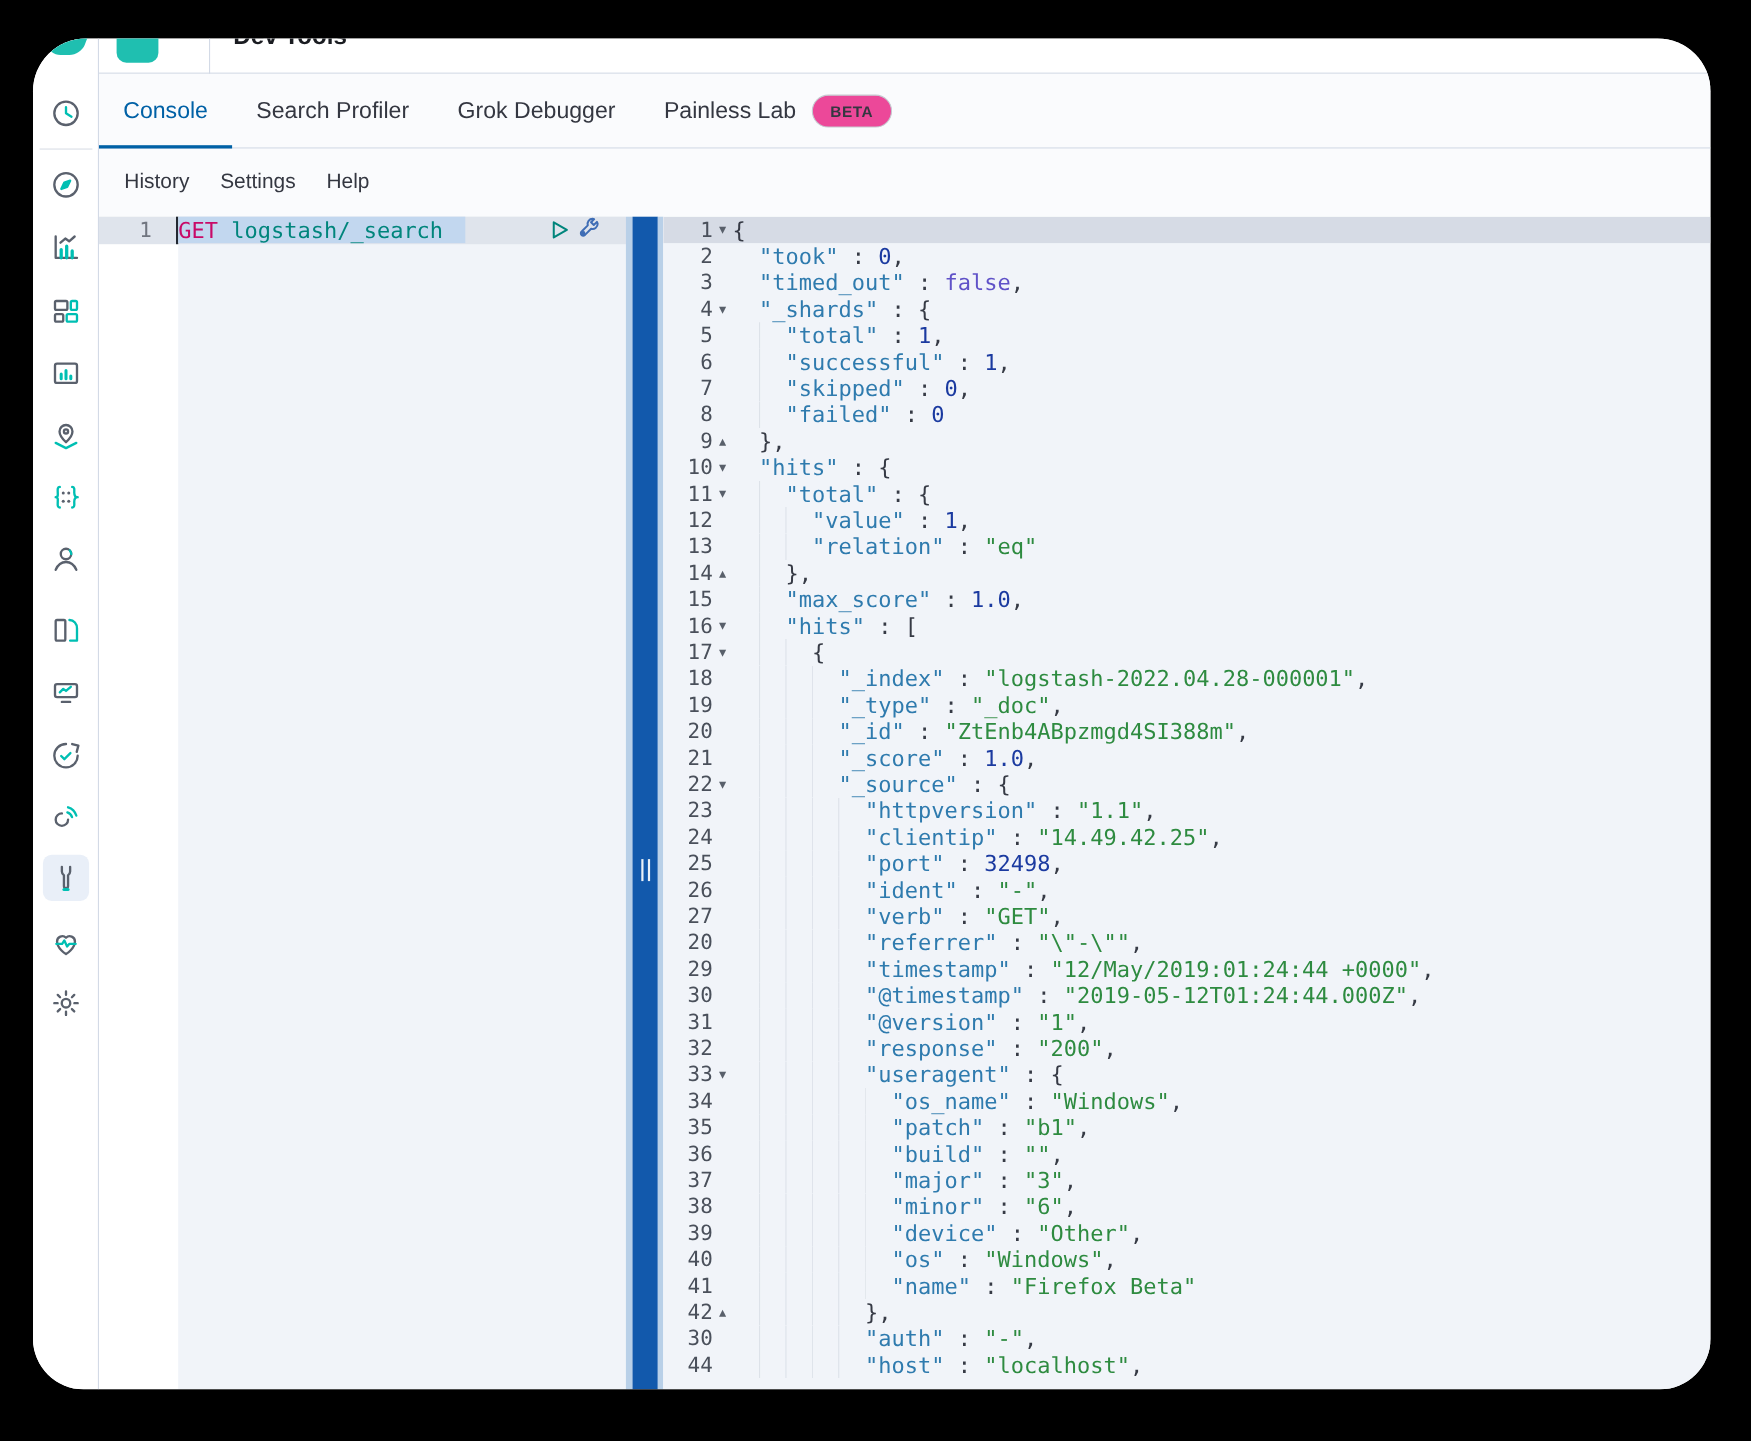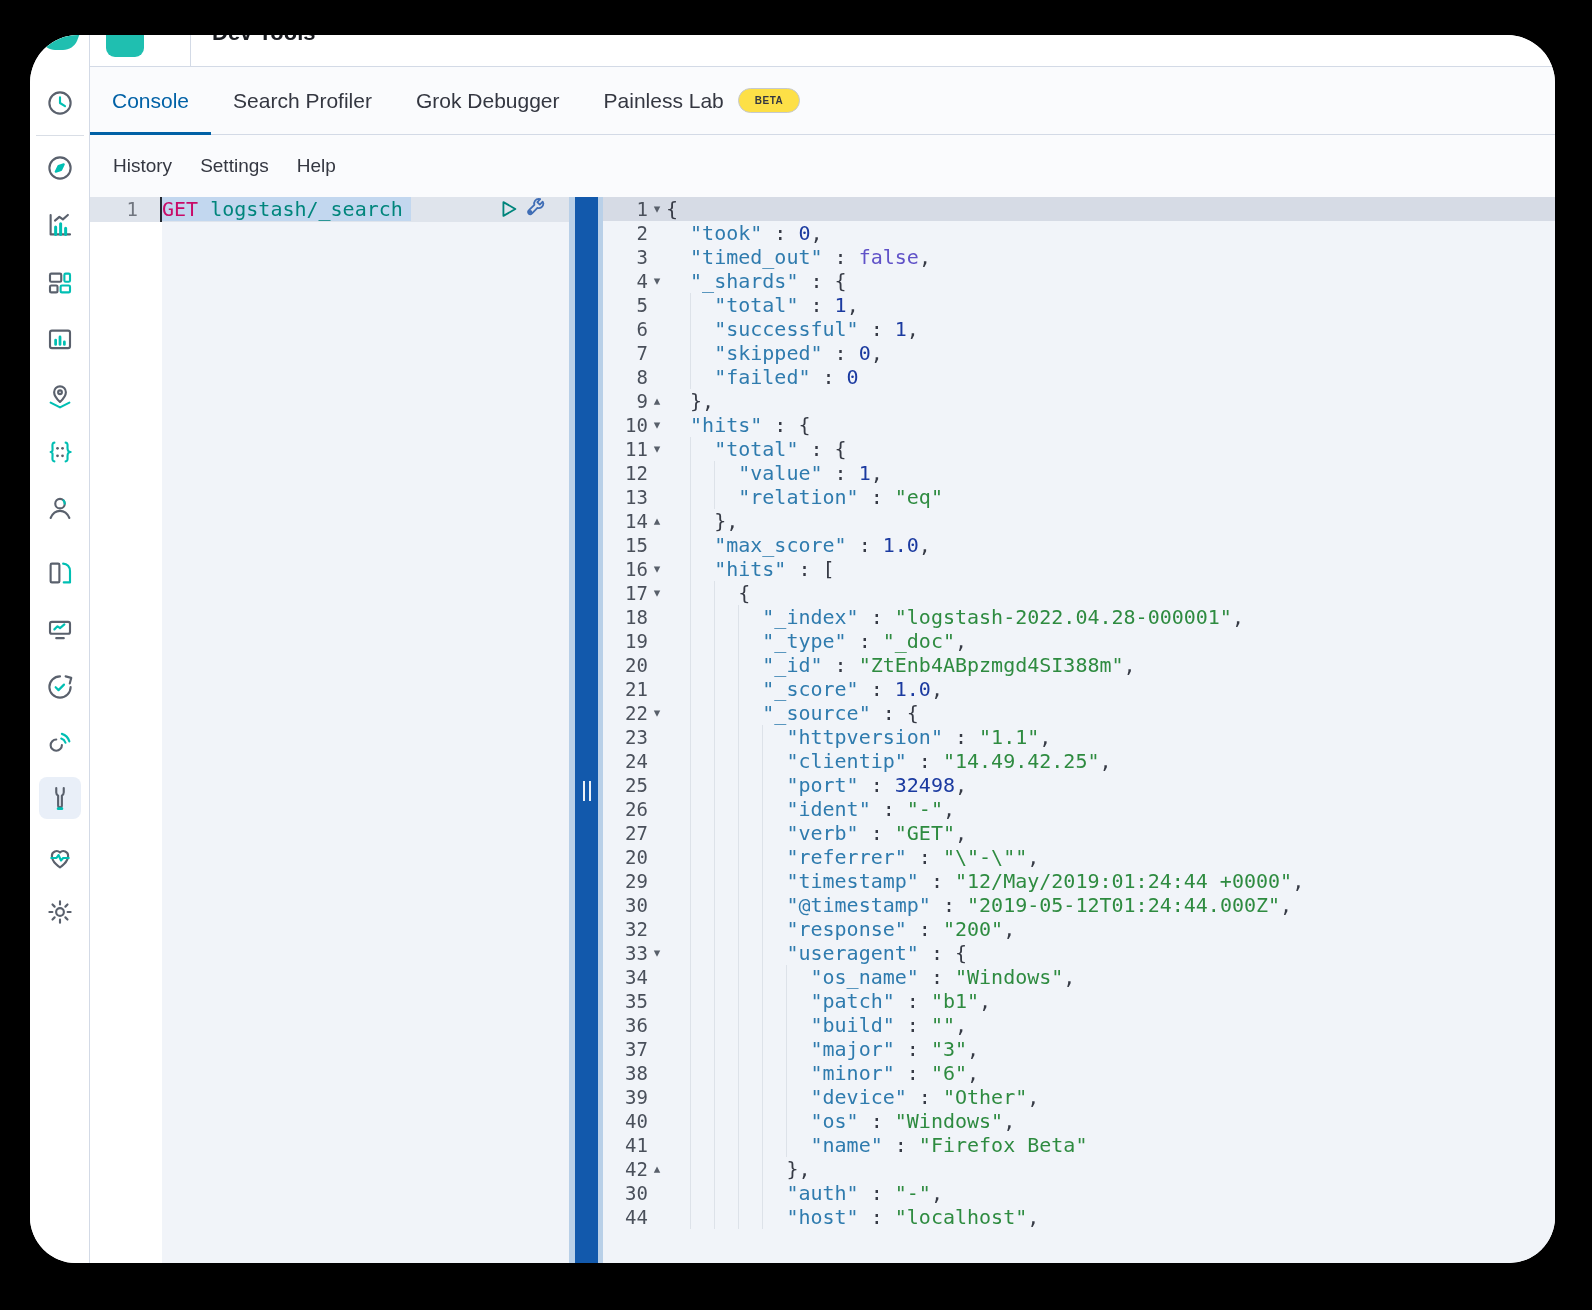--- a/index.html
+++ b/index.html
@@ -30,40 +30,40 @@
 
   
   .tabrow{position:absolute;left:60px;top:32px;right:0;height:68px;background:#fafbfd;
     border-bottom:1px solid #d3dae6;display:flex;align-items:stretch;z-index:2;}
   .tab{padding:0 22px;font-size:21px;color:#343741;display:flex;align-items:center;
     position:relative;cursor:pointer;white-space:nowrap;}
   .tab.active{color:#0061a6;}
   .tab.active::after{content:'';position:absolute;left:0;right:0;bottom:-1px;height:3px;
     background:#0061a6;}
   .beta{margin-left:14px;border:1px solid #c5c9d0;border-radius:19px;padding:6px 16px;
-    font-size:10px;font-weight:700;color:#343741;background:#fde047;letter-spacing:.5px;}
+    font-size:14px;font-weight:700;color:#343741;background:#ec4899;letter-spacing:.5px;}
 
   
   .menurow{position:absolute;left:60px;top:100px;right:0;height:62px;background:#fafbfd;
     display:flex;align-items:center;gap:28px;padding-left:23px;}
   .menu-item{font-size:19px;color:#343741;cursor:pointer;}
 
   
   .editor{position:absolute;left:60px;top:162px;right:0;bottom:0;}
   .mono{font-family:"DejaVu Sans Mono",monospace;font-size:20px;}
 
   .left-pane{position:absolute;left:0;top:0;width:479px;height:100%;}
   .lp-gutter{position:absolute;left:0;top:0;width:72px;height:100%;background:#fff;}
   .lp-content{position:absolute;left:72px;right:0;top:0;height:100%;background:#f1f4f9;}
   .lp-line1{position:absolute;left:0;right:0;top:0;height:25px;background:#dfe4ec;}
   .lp-num{position:absolute;left:0;top:0;width:48px;text-align:right;color:#70757f;
     line-height:25px;font-family:"DejaVu Sans Mono",monospace;font-size:19px;}
   .lp-code{position:absolute;left:70px;top:0;height:25px;line-height:25px;white-space:pre;}
   .caret{display:inline-block;width:2px;height:25px;background:#222831;vertical-align:top;}
-  .sel{background:#c2d7ef;padding-right:8px;}
+  .sel{background:#c2d7ef;padding-right:20px;}
   .tk-method{color:#c80a68;}
   .tk-url{color:#00857c;}
   .act-btn{position:absolute;top:1px;width:24px;height:24px;padding:0;border:none;
     background:transparent;cursor:pointer;display:flex;align-items:center;justify-content:center;}
 
   .splitter-light-l{position:absolute;left:479px;top:0;width:6px;height:100%;background:#b9d0e8;}
   .splitter-dark{position:absolute;left:485px;top:0;width:23px;height:100%;background:#1259ac;cursor:col-resize;}
   .splitter-light-r{position:absolute;left:508px;top:0;width:5px;height:100%;background:#b9d0e8;}
   .splitter-handle{position:absolute;left:485px;top:581px;width:23px;height:26px;display:flex;
     align-items:center;justify-content:center;gap:4px;cursor:col-resize;z-index:5;}
@@ -320,20 +320,21 @@
           <div class="out-row"><span class="out-gut">21</span><span class="out-fold"></span><span class="out-code"><span class="ig">  </span><span class="ig b">  </span><span class="ig b">  </span><span class="ig b">  </span><span class="tk-k">"_score"</span><span class="tk-p"> : </span><span class="tk-n">1.0</span><span class="tk-p">,</span></span></div>
           <div class="out-row"><span class="out-gut">22</span><span class="out-fold">▾</span><span class="out-code"><span class="ig">  </span><span class="ig b">  </span><span class="ig b">  </span><span class="ig b">  </span><span class="tk-k">"_source"</span><span class="tk-p"> : {</span></span></div>
           <div class="out-row"><span class="out-gut">23</span><span class="out-fold"></span><span class="out-code"><span class="ig">  </span><span class="ig b">  </span><span class="ig b">  </span><span class="ig b">  </span><span class="ig b">  </span><span class="tk-k">"httpversion"</span><span class="tk-p"> : </span><span class="tk-s">"1.1"</span><span class="tk-p">,</span></span></div>
           <div class="out-row"><span class="out-gut">24</span><span class="out-fold"></span><span class="out-code"><span class="ig">  </span><span class="ig b">  </span><span class="ig b">  </span><span class="ig b">  </span><span class="ig b">  </span><span class="tk-k">"clientip"</span><span class="tk-p"> : </span><span class="tk-s">"14.49.42.25"</span><span class="tk-p">,</span></span></div>
           <div class="out-row"><span class="out-gut">25</span><span class="out-fold"></span><span class="out-code"><span class="ig">  </span><span class="ig b">  </span><span class="ig b">  </span><span class="ig b">  </span><span class="ig b">  </span><span class="tk-k">"port"</span><span class="tk-p"> : </span><span class="tk-n">32498</span><span class="tk-p">,</span></span></div>
           <div class="out-row"><span class="out-gut">26</span><span class="out-fold"></span><span class="out-code"><span class="ig">  </span><span class="ig b">  </span><span class="ig b">  </span><span class="ig b">  </span><span class="ig b">  </span><span class="tk-k">"ident"</span><span class="tk-p"> : </span><span class="tk-s">"-"</span><span class="tk-p">,</span></span></div>
           <div class="out-row"><span class="out-gut">27</span><span class="out-fold"></span><span class="out-code"><span class="ig">  </span><span class="ig b">  </span><span class="ig b">  </span><span class="ig b">  </span><span class="ig b">  </span><span class="tk-k">"verb"</span><span class="tk-p"> : </span><span class="tk-s">"GET"</span><span class="tk-p">,</span></span></div>
           <div class="out-row"><span class="out-gut">20</span><span class="out-fold"></span><span class="out-code"><span class="ig">  </span><span class="ig b">  </span><span class="ig b">  </span><span class="ig b">  </span><span class="ig b">  </span><span class="tk-k">"referrer"</span><span class="tk-p"> : </span><span class="tk-s">"\"-\""</span><span class="tk-p">,</span></span></div>
           <div class="out-row"><span class="out-gut">29</span><span class="out-fold"></span><span class="out-code"><span class="ig">  </span><span class="ig b">  </span><span class="ig b">  </span><span class="ig b">  </span><span class="ig b">  </span><span class="tk-k">"timestamp"</span><span class="tk-p"> : </span><span class="tk-s">"12/May/2019:01:24:44 +0000"</span><span class="tk-p">,</span></span></div>
           <div class="out-row"><span class="out-gut">30</span><span class="out-fold"></span><span class="out-code"><span class="ig">  </span><span class="ig b">  </span><span class="ig b">  </span><span class="ig b">  </span><span class="ig b">  </span><span class="tk-k">"@timestamp"</span><span class="tk-p"> : </span><span class="tk-s">"2019-05-12T01:24:44.000Z"</span><span class="tk-p">,</span></span></div>
+          <div class="out-row"><span class="out-gut">31</span><span class="out-fold"></span><span class="out-code"><span class="ig">  </span><span class="ig b">  </span><span class="ig b">  </span><span class="ig b">  </span><span class="ig b">  </span><span class="tk-k">"@version"</span><span class="tk-p"> : </span><span class="tk-s">"1"</span><span class="tk-p">,</span></span></div>
           <div class="out-row"><span class="out-gut">32</span><span class="out-fold"></span><span class="out-code"><span class="ig">  </span><span class="ig b">  </span><span class="ig b">  </span><span class="ig b">  </span><span class="ig b">  </span><span class="tk-k">"response"</span><span class="tk-p"> : </span><span class="tk-s">"200"</span><span class="tk-p">,</span></span></div>
           <div class="out-row"><span class="out-gut">33</span><span class="out-fold">▾</span><span class="out-code"><span class="ig">  </span><span class="ig b">  </span><span class="ig b">  </span><span class="ig b">  </span><span class="ig b">  </span><span class="tk-k">"useragent"</span><span class="tk-p"> : {</span></span></div>
           <div class="out-row"><span class="out-gut">34</span><span class="out-fold"></span><span class="out-code"><span class="ig">  </span><span class="ig b">  </span><span class="ig b">  </span><span class="ig b">  </span><span class="ig b">  </span><span class="ig b">  </span><span class="tk-k">"os_name"</span><span class="tk-p"> : </span><span class="tk-s">"Windows"</span><span class="tk-p">,</span></span></div>
           <div class="out-row"><span class="out-gut">35</span><span class="out-fold"></span><span class="out-code"><span class="ig">  </span><span class="ig b">  </span><span class="ig b">  </span><span class="ig b">  </span><span class="ig b">  </span><span class="ig b">  </span><span class="tk-k">"patch"</span><span class="tk-p"> : </span><span class="tk-s">"b1"</span><span class="tk-p">,</span></span></div>
           <div class="out-row"><span class="out-gut">36</span><span class="out-fold"></span><span class="out-code"><span class="ig">  </span><span class="ig b">  </span><span class="ig b">  </span><span class="ig b">  </span><span class="ig b">  </span><span class="ig b">  </span><span class="tk-k">"build"</span><span class="tk-p"> : </span><span class="tk-s">""</span><span class="tk-p">,</span></span></div>
           <div class="out-row"><span class="out-gut">37</span><span class="out-fold"></span><span class="out-code"><span class="ig">  </span><span class="ig b">  </span><span class="ig b">  </span><span class="ig b">  </span><span class="ig b">  </span><span class="ig b">  </span><span class="tk-k">"major"</span><span class="tk-p"> : </span><span class="tk-s">"3"</span><span class="tk-p">,</span></span></div>
           <div class="out-row"><span class="out-gut">38</span><span class="out-fold"></span><span class="out-code"><span class="ig">  </span><span class="ig b">  </span><span class="ig b">  </span><span class="ig b">  </span><span class="ig b">  </span><span class="ig b">  </span><span class="tk-k">"minor"</span><span class="tk-p"> : </span><span class="tk-s">"6"</span><span class="tk-p">,</span></span></div>
           <div class="out-row"><span class="out-gut">39</span><span class="out-fold"></span><span class="out-code"><span class="ig">  </span><span class="ig b">  </span><span class="ig b">  </span><span class="ig b">  </span><span class="ig b">  </span><span class="ig b">  </span><span class="tk-k">"device"</span><span class="tk-p"> : </span><span class="tk-s">"Other"</span><span class="tk-p">,</span></span></div>
           <div class="out-row"><span class="out-gut">40</span><span class="out-fold"></span><span class="out-code"><span class="ig">  </span><span class="ig b">  </span><span class="ig b">  </span><span class="ig b">  </span><span class="ig b">  </span><span class="ig b">  </span><span class="tk-k">"os"</span><span class="tk-p"> : </span><span class="tk-s">"Windows"</span><span class="tk-p">,</span></span></div>
           <div class="out-row"><span class="out-gut">41</span><span class="out-fold"></span><span class="out-code"><span class="ig">  </span><span class="ig b">  </span><span class="ig b">  </span><span class="ig b">  </span><span class="ig b">  </span><span class="ig b">  </span><span class="tk-k">"name"</span><span class="tk-p"> : </span><span class="tk-s">"Firefox Beta"</span></span></div>

